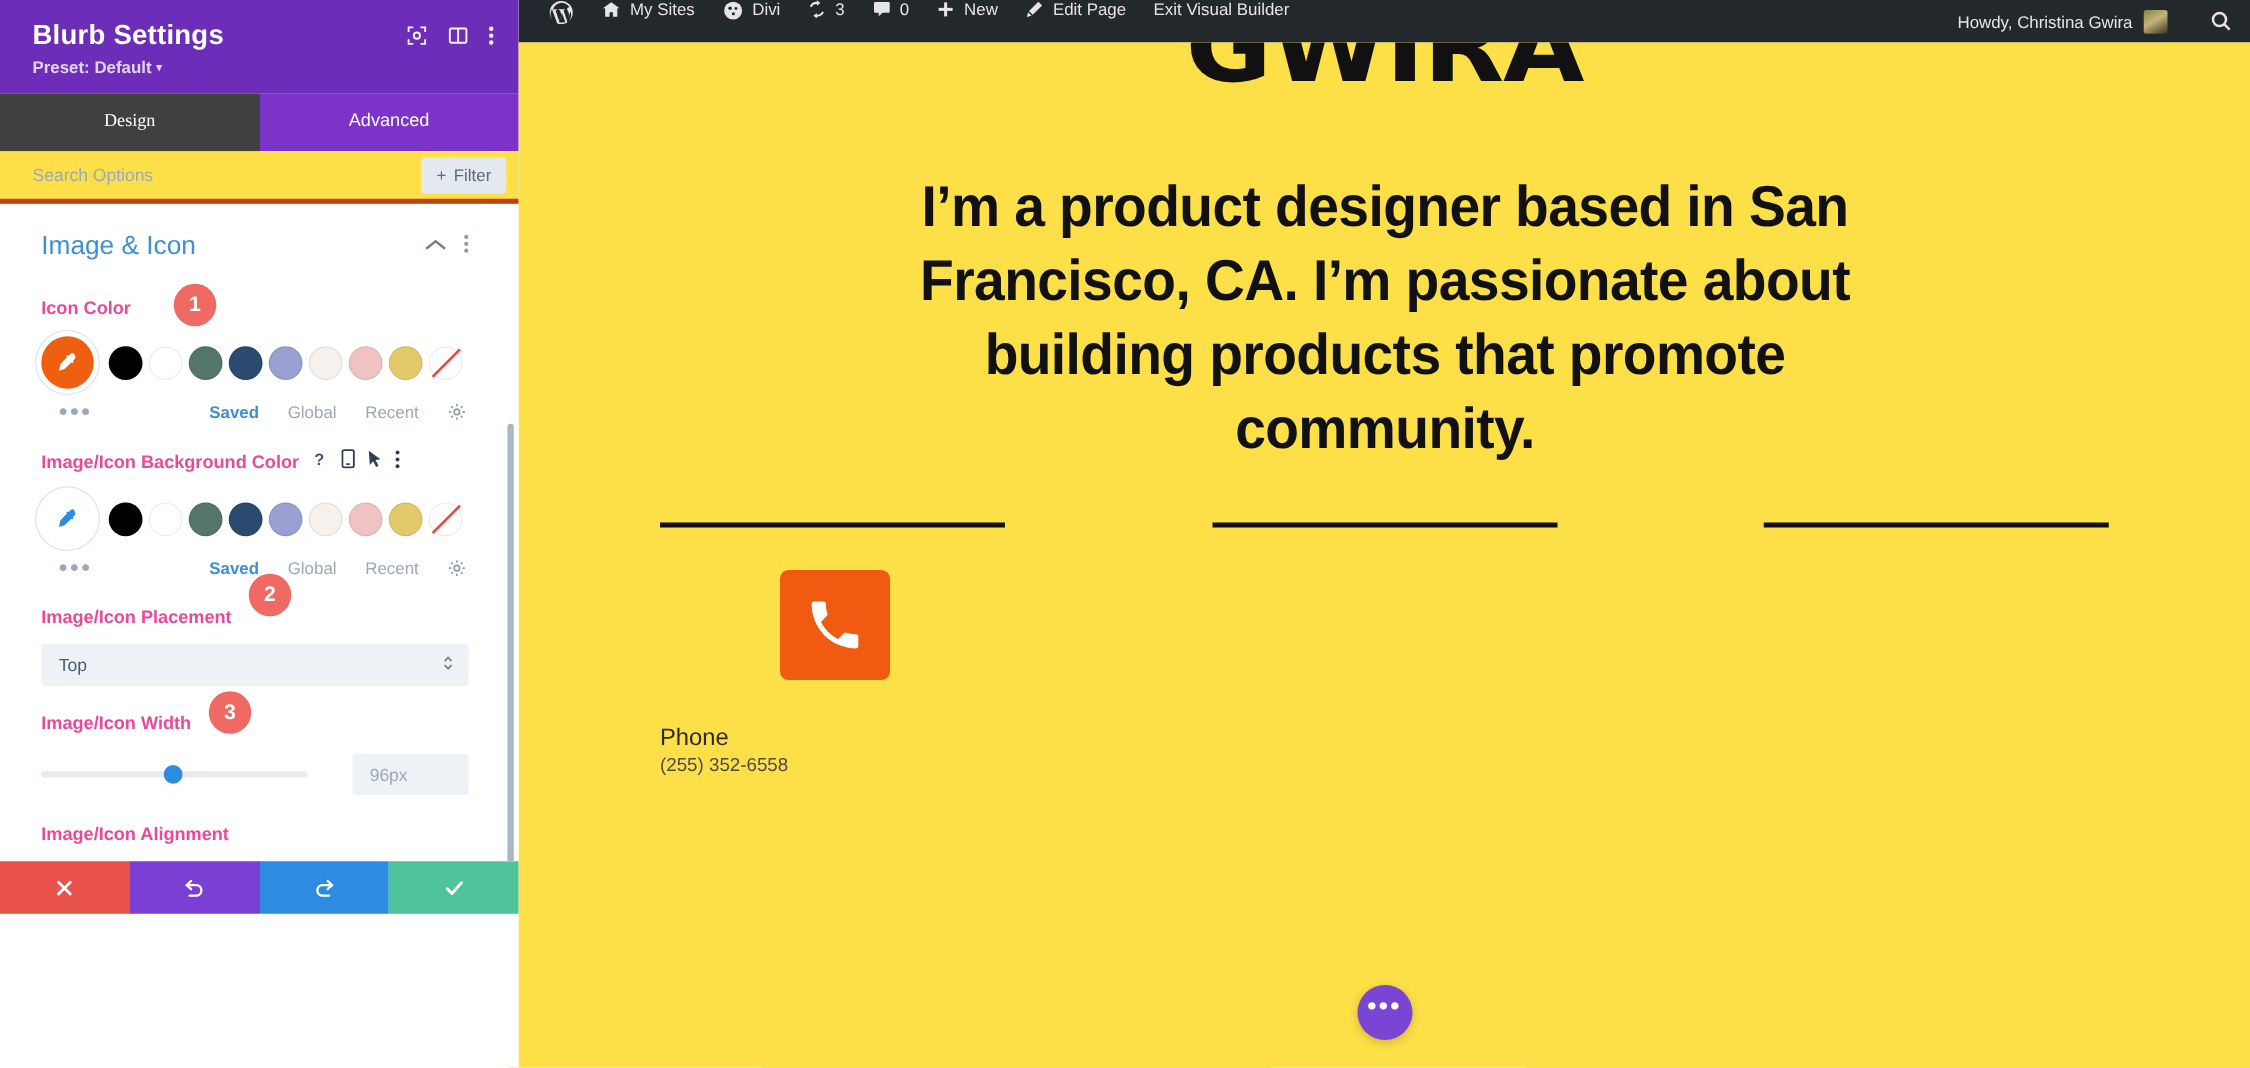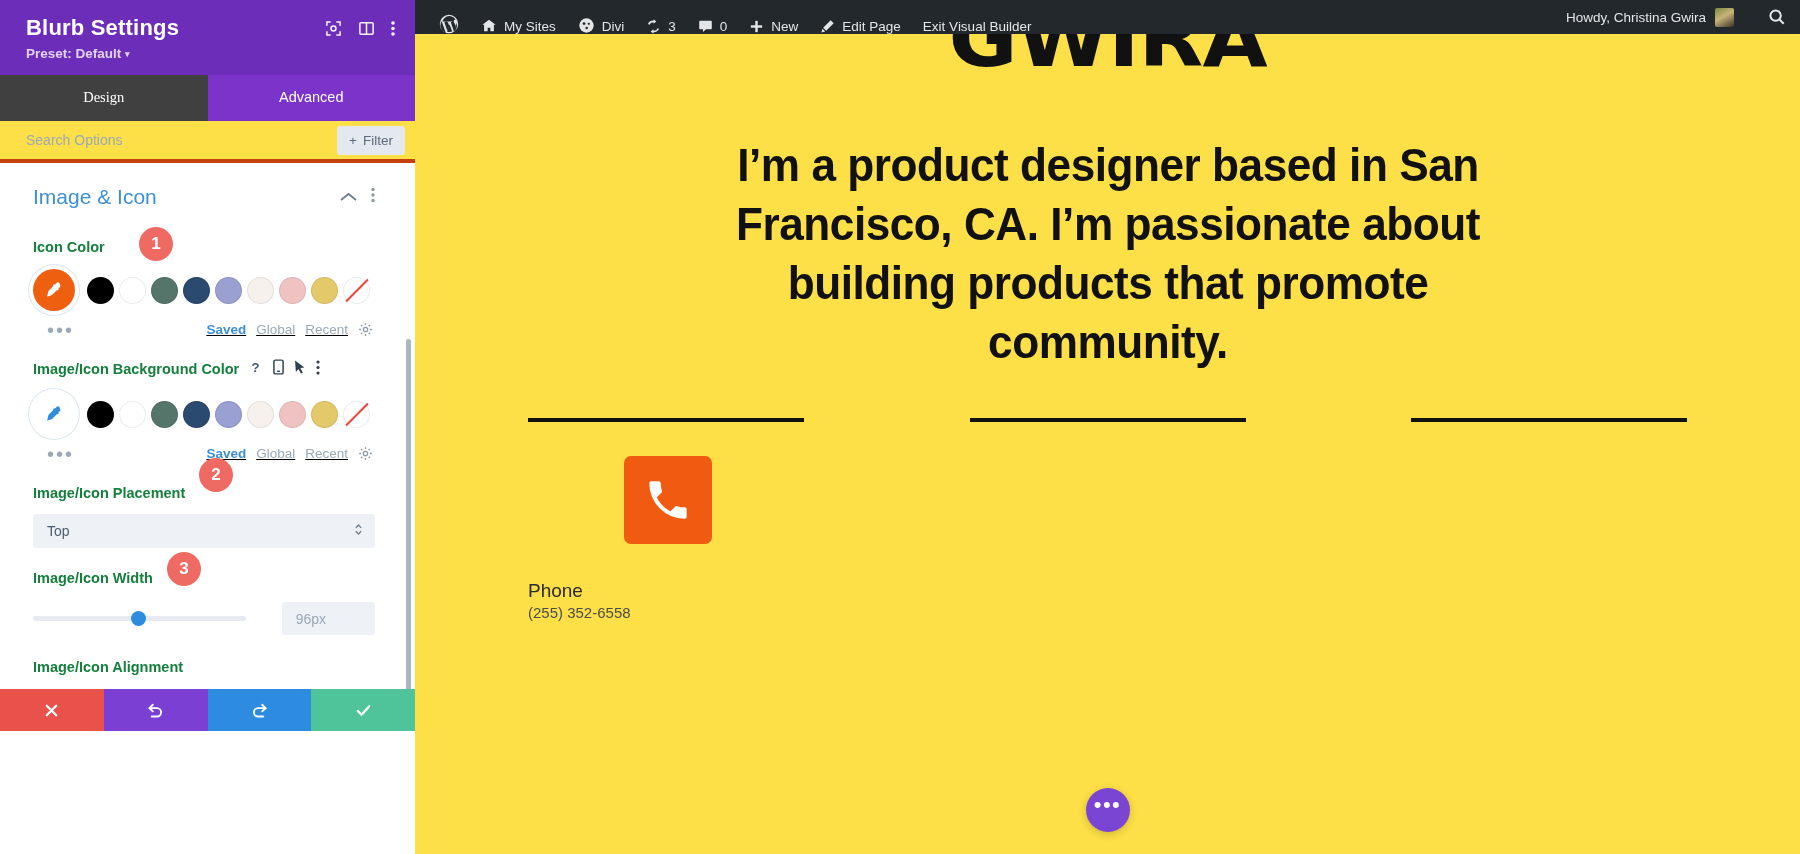--- a/index.html
+++ b/index.html
@@ -36,37 +36,37 @@
 
   .sb-body { flex:1; overflow:hidden; position:relative; padding:0 0 0 0; }
   .sb-scroll { padding:22px 40px 10px 33px; }
 
   .sec-head { display:flex; align-items:center; justify-content:space-between; margin-bottom:30px; }
   .sec-title { color:#3d8fd6; font-size:21px; font-weight:normal; }
   .sec-actions { display:flex; align-items:center; gap:14px; color:#8d9aa8; }
 
   .field { margin-bottom:4px; }
   .field-label-row { display:flex; align-items:center; gap:9px; position:relative; }
-  .field-label { font-size:14.5px; color:#15803d; font-weight:bold; }
+  .field-label { font-size:14.5px; color:#ec4899; font-weight:bold; }
   .field-icons { display:flex; align-items:center; gap:10px; color:#44566c; }
 
   .swatches { display:flex; align-items:center; gap:0px; margin-top:14px; }
   .sw { width:27px; height:27px; border-radius:50%; margin-right:5px; cursor:pointer;
         box-shadow:inset 0 0 0 1px rgba(0,0,0,.08); }
   .sw-picker { width:42px; height:42px; border-radius:50%; display:flex;
                align-items:center; justify-content:center; margin-right:12px;
                box-shadow:0 0 0 4px #fff, 0 0 0 5px #dce6f2; cursor:pointer; flex:0 0 42px; }
   .sw-none { position:relative; background:#fff; }
   .sw-none:after { content:""; position:absolute; left:50%; top:-2px; width:2px; height:31px;
                    background:#e8453c; transform:translateX(-50%) rotate(45deg); }
 
   .sw-row2 { display:flex; align-items:center; justify-content:space-between;
              margin-top:11px; padding-right:2px; }
   .dots { color:#9aa8b8; font-size:20px; letter-spacing:2px; line-height:10px; padding-left:14px; }
-  .sw-tabs { display:flex; align-items:flex-start; gap:10px;text-decoration:underline; }
+  .sw-tabs { display:flex; align-items:flex-start; gap:23px; }
   .sw-tab { font-size:13.5px; color:#9aa8b8; cursor:pointer; }
   .sw-tab.active { color:#3d8fd6; font-weight:bold; }
   .gear { color:#8d9aa8; cursor:pointer; display:flex; }
 
   .select-box { margin-top:13px; background:#eef1f6; border-radius:3px; height:34px;
                 display:flex; align-items:center; justify-content:space-between;
                 padding:0 12px 0 14px; font-size:14px; color:#4a5c6e; cursor:pointer; }
 
   .slider-row { display:flex; align-items:center; gap:0; margin-top:16px; }
   .slider-track { position:relative; height:5px; background:#e7ebf1; border-radius:3px;
@@ -91,21 +91,21 @@
                  background:#aab6c4; border-radius:3px; display:block; }
 
   .sb-footer { display:flex; height:42px; flex:0 0 42px; }
   .fbtn { flex:1; display:flex; align-items:center; justify-content:center; cursor:pointer; color:#fff; }
 
   
   .right { flex:1; display:flex; flex-direction:column; position:relative; background:#fff; }
   .wpbar { height:34px; background:#23282d; display:flex; align-items:center;
            color:#b9bfc4; font-size:13.5px; flex:0 0 34px; }
   .wp-left { display:flex; align-items:center; gap:0; padding-left:13px; }
-  .wp-item { display:flex; align-items:flex-end; gap:7px; padding:0 11px; height:34px;
+  .wp-item { display:flex; align-items:flex-start; gap:7px; padding:0 11px; height:34px;
              cursor:pointer; color:#e3e5e7; }
   .wp-right { margin-left:auto; display:flex; align-items:center; padding-right:14px; gap:16px;justify-content:flex-end; }
   .wp-howdy { display:flex; align-items:center; gap:9px; padding:0 12px; cursor:pointer; color:#e3e5e7; }
   .avatar { width:19px; height:19px; border-radius:2px;
             background:linear-gradient(150deg,#7b8a3c 0%,#c9b37a 45%,#3a3226 100%); }
 
   .page { flex:1; position:relative; overflow:hidden; background:#fde047; }
   .logo { text-align:center; font-family:"DejaVu Sans", sans-serif; font-weight:bold;
           font-size:78px; letter-spacing:-1px; color:#111; margin-top:-34px;
           line-height:1; transform:scaleX(1.08); }

